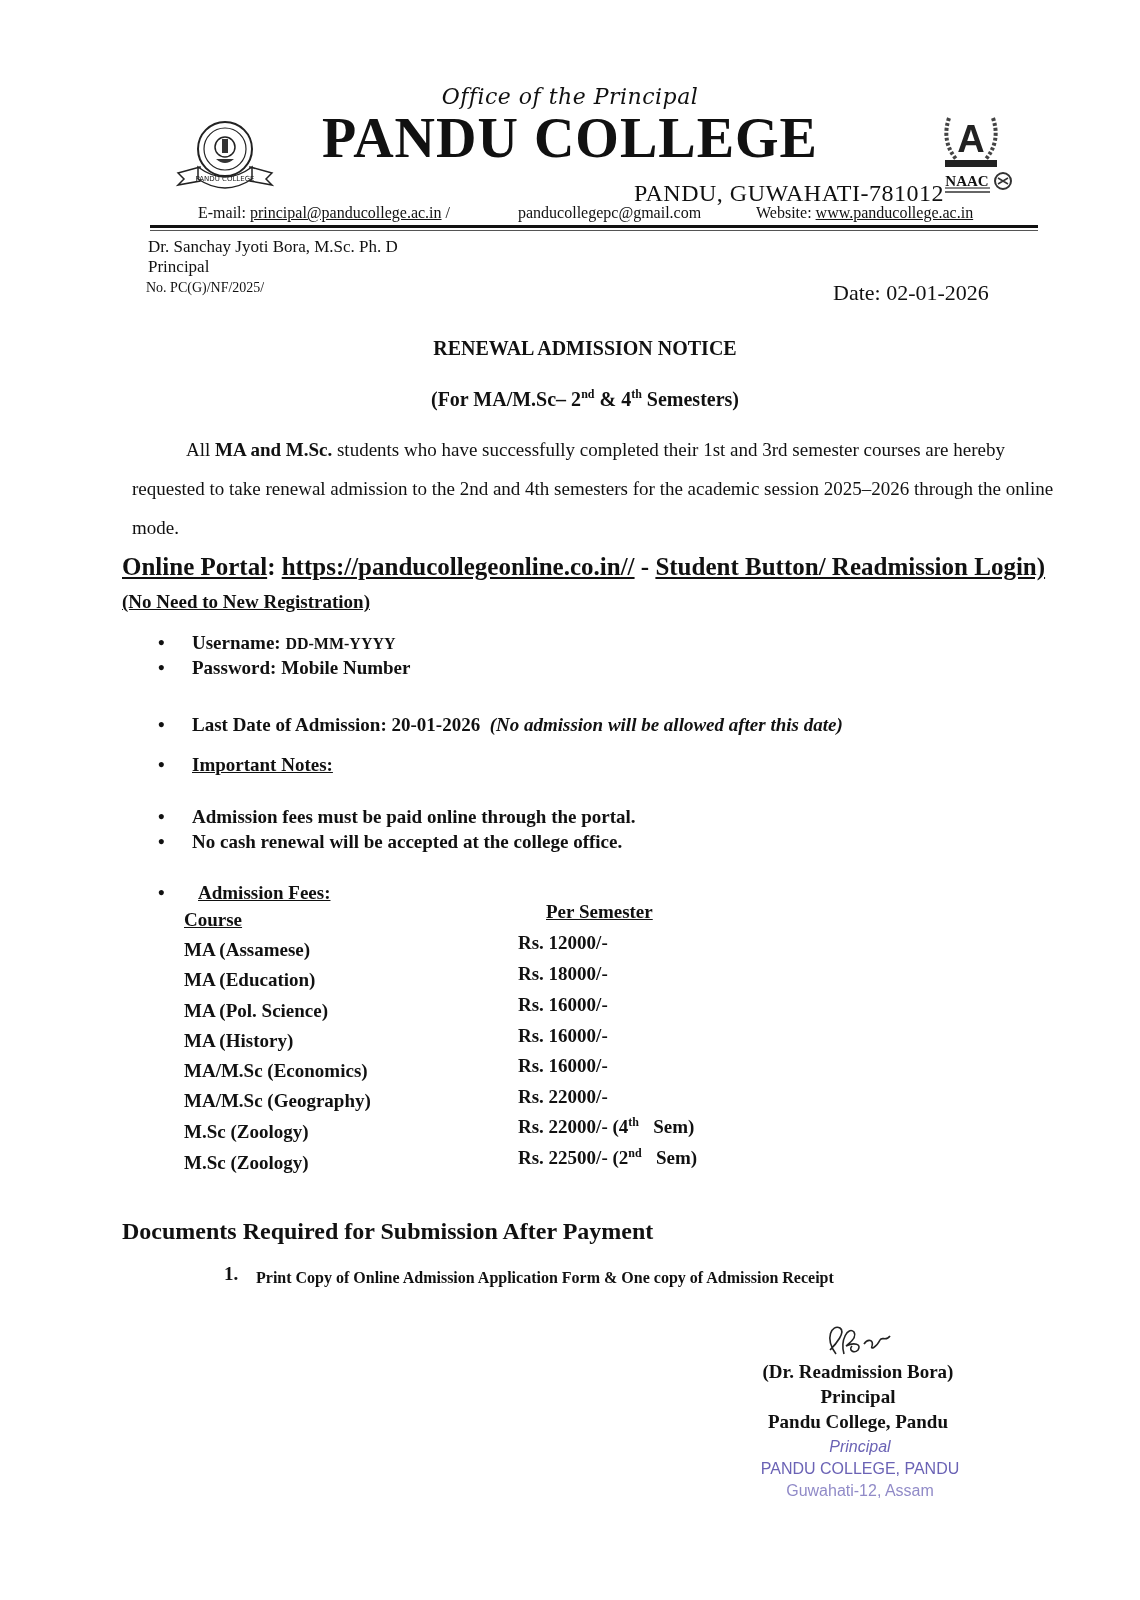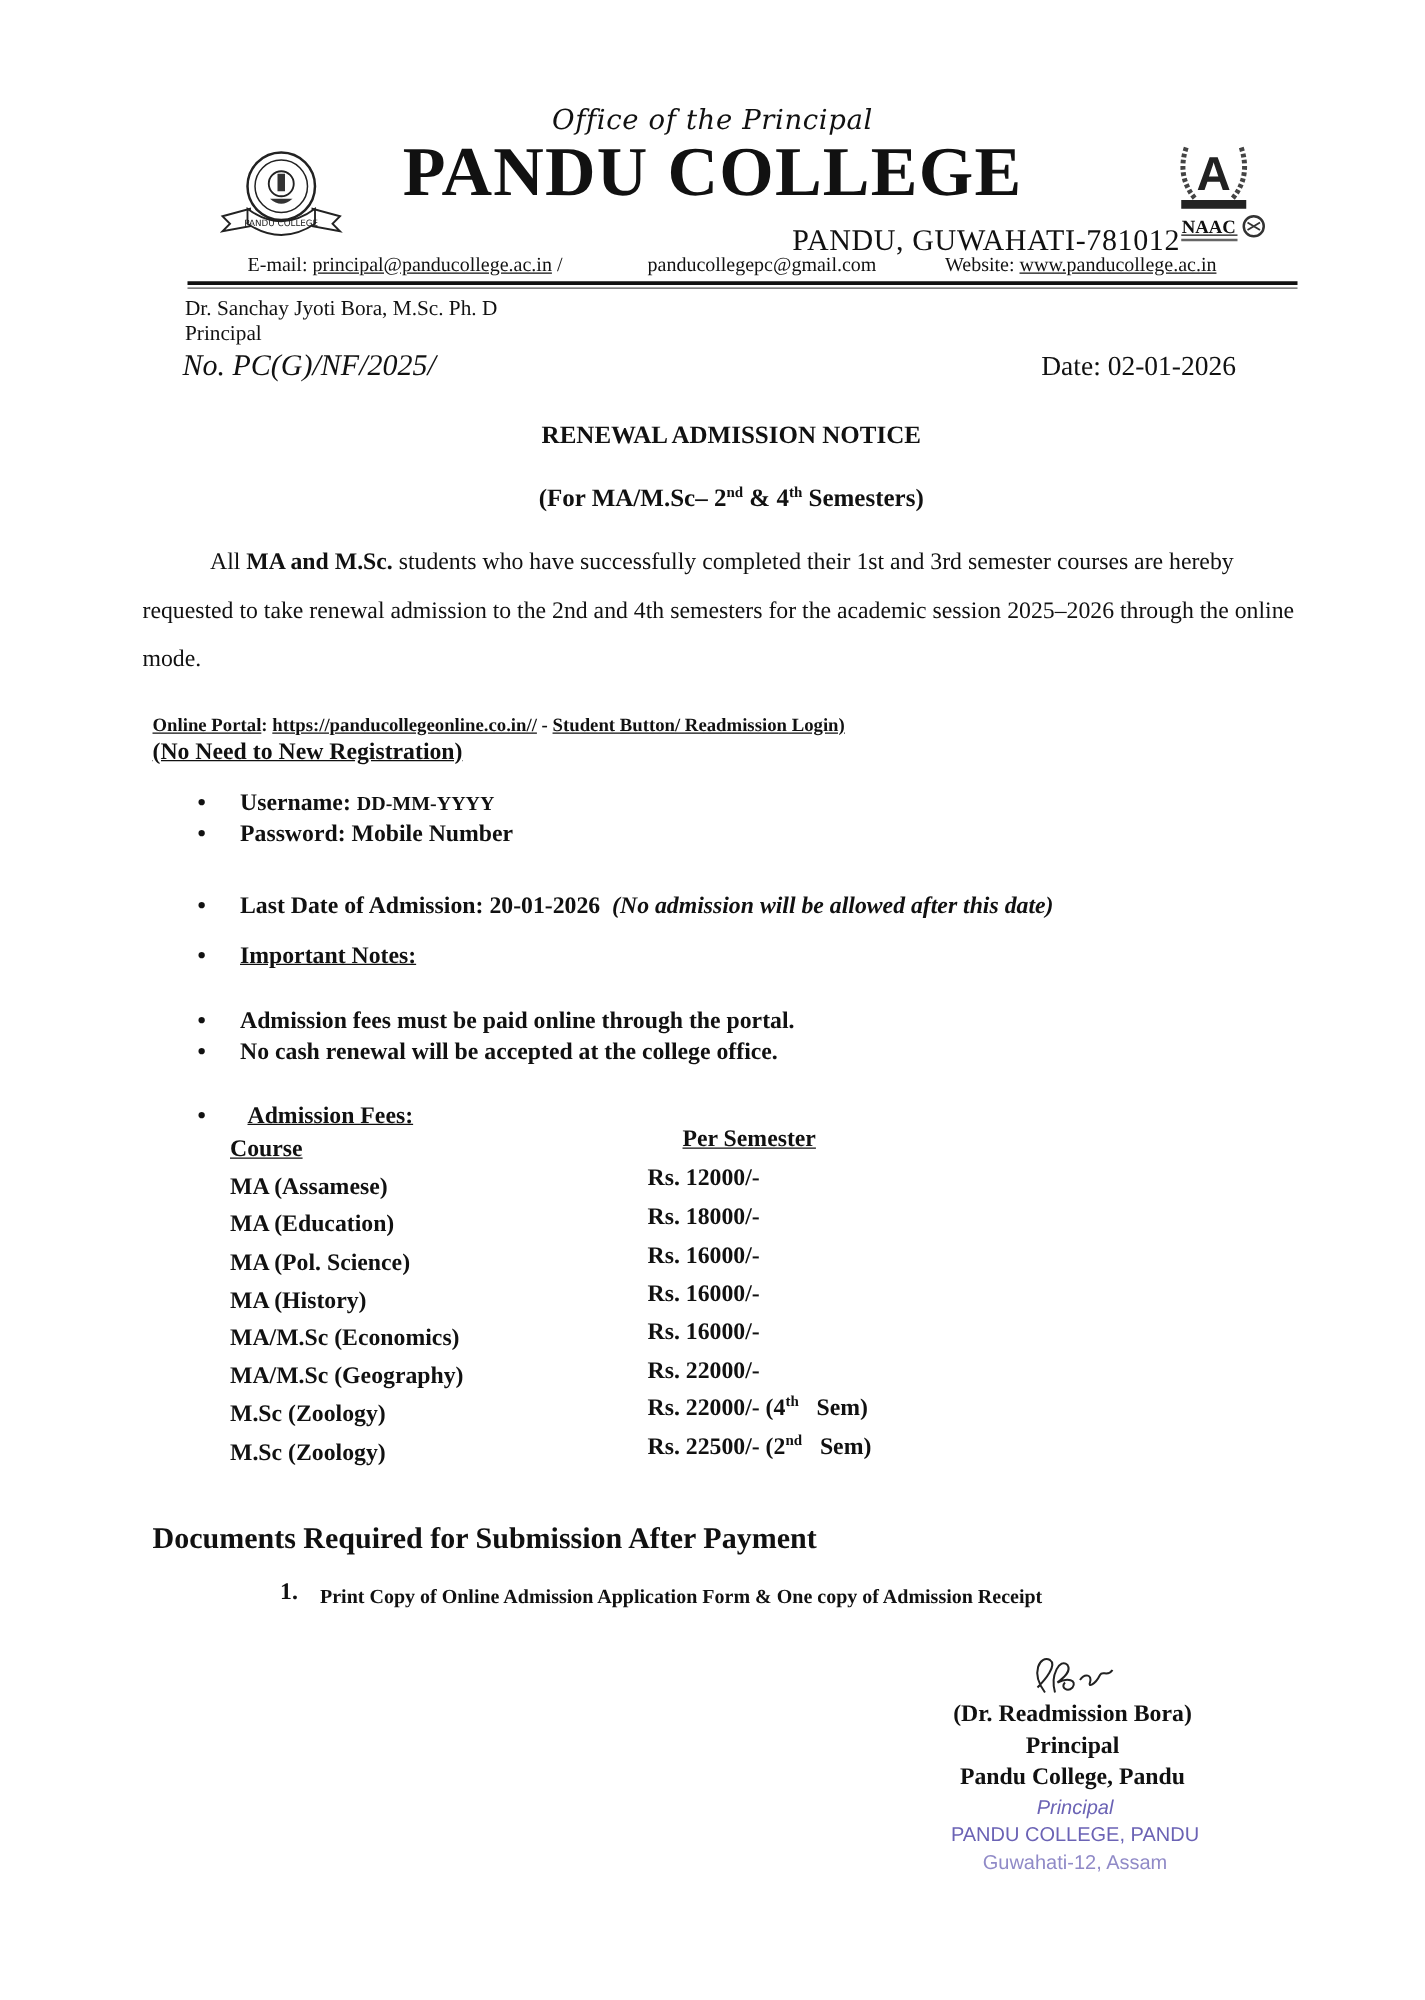--- a/index.html
+++ b/index.html
@@ -11,27 +11,27 @@
   .college{left:0;width:1140px;top:106px;text-align:center;font-size:56px;font-weight:bold;letter-spacing:1px;}
   .address{left:0;width:944px;top:180px;text-align:right;font-size:24px;letter-spacing:0.5px;}
   .contact{top:204px;font-size:16px;}
   .contact u{text-decoration:underline;}
   .rule1{left:150px;top:225px;width:888px;height:3px;background:#111;}
   .rule2{left:150px;top:230px;width:888px;height:1px;background:#555;}
   .logo-left{left:170px;top:115px;width:110px;height:80px;}
   .logo-right{left:935px;top:108px;width:80px;height:92px;}
   .pname{left:148px;top:237px;font-size:17px;}
   .prole{left:148px;top:257px;font-size:17px;}
-  .refno{left:146px;top:280px;font-size:24px;font-style:italic;}
+  .refno{left:146px;top:280px;font-size:14px;}
   .date{left:833px;top:280px;font-size:22px;}
   .title{left:0;width:1170px;top:337px;text-align:center;font-size:20px;font-weight:bold;}
   .subtitle{left:0;width:1170px;top:388px;text-align:center;font-size:20px;font-weight:bold;}
   sup{font-size:12px;vertical-align:super;line-height:0;}
-  .para{left:114px;top:430px;width:922px;font-size:19px;line-height:39px;text-indent:54px;}
-  .portal{left:122px;top:573px;font-size:15px;font-weight:bold;}
+  .para{left:132px;top:430px;width:922px;font-size:19px;line-height:39px;text-indent:54px;}
+  .portal{left:122px;top:553px;font-size:25px;font-weight:bold;}
   .portal u{text-decoration:underline;}
   .noreg{left:122px;top:591px;font-size:19px;font-weight:bold;text-decoration:underline;}
   .bullet{font-size:19px;font-weight:bold;}
   .bullet .dot{position:absolute;left:-34px;top:0;font-weight:bold;}
   .b-user{left:192px;top:632px;}
   .b-pass{left:192px;top:657px;}
   .b-last{left:192px;top:714px;}
   .b-last i{font-weight:bold;font-style:italic;}
   .b-imp{left:192px;top:754px;text-decoration:underline;}
   .b-fee1{left:192px;top:806px;}

